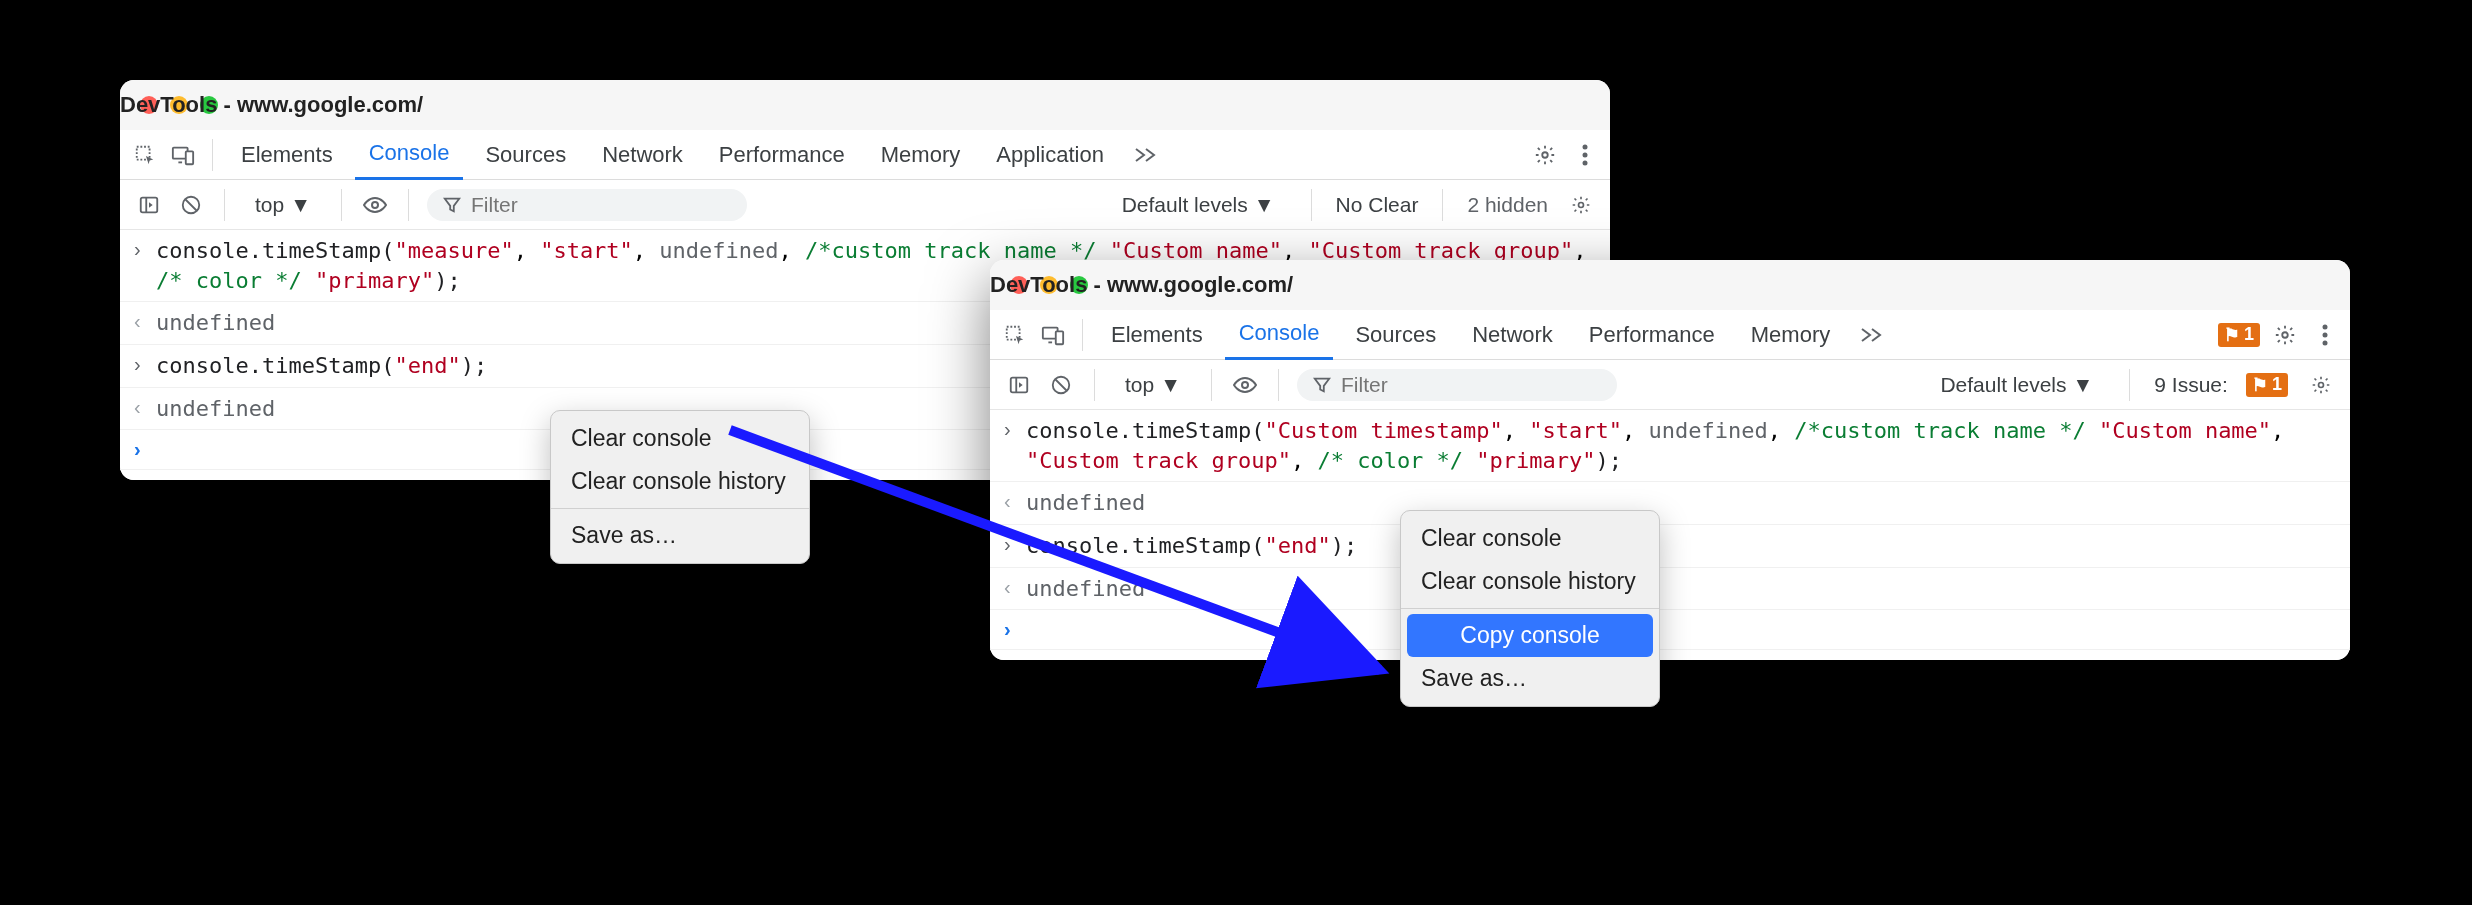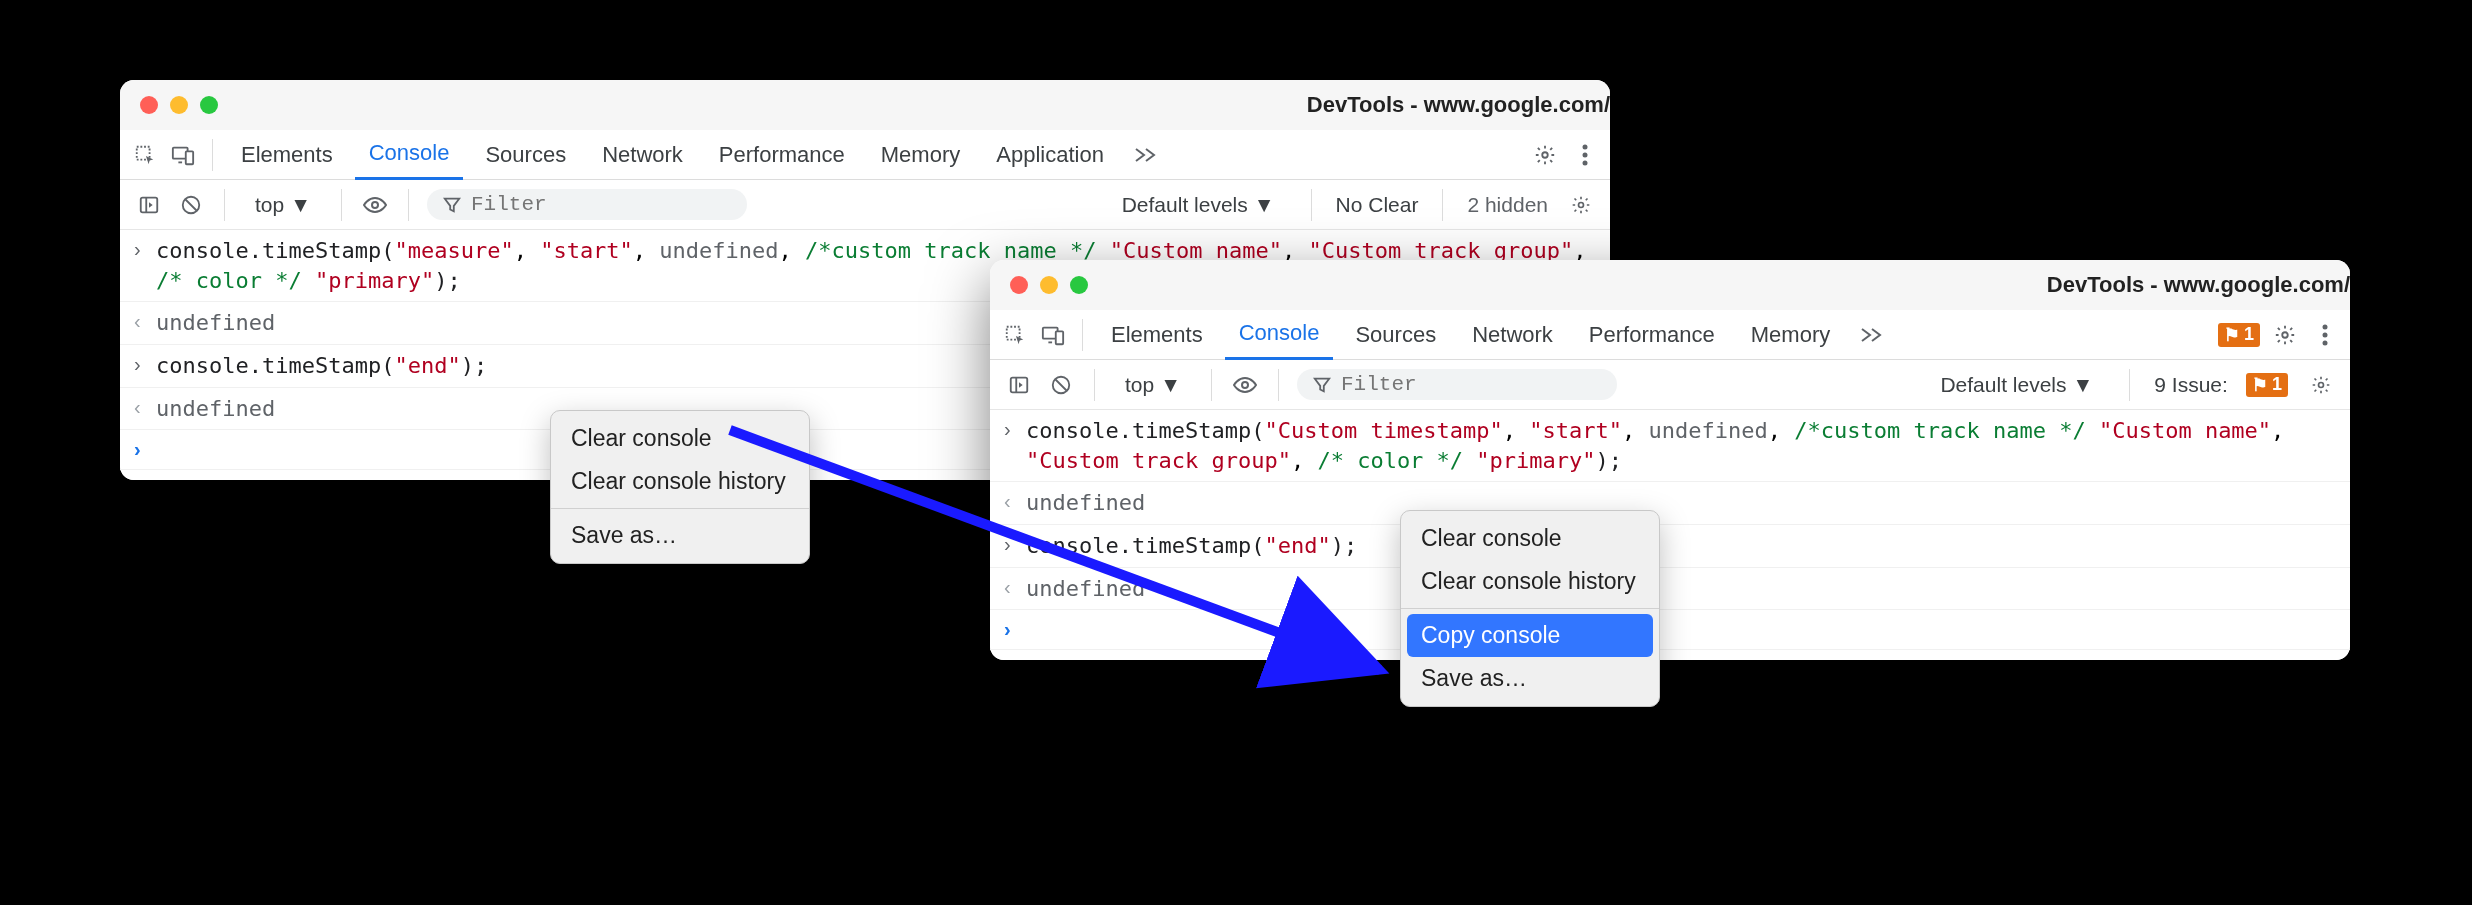--- a/index.html
+++ b/index.html
@@ -27,21 +27,21 @@
     border-top-left-radius: 14px;
     border-top-right-radius: 14px;
     background: #f6f6f6;
     position: relative;
   }
   .traffic { display: flex; gap: 12px; }
   .dot { width: 18px; height: 18px; border-radius: 50%; }
   .dot.red { background: #ff5f57; }
   .dot.yellow { background: #febc2e; }
   .dot.green { background: #28c840; }
-  .title { position: absolute; left: 0; right: 0; text-align: right; font-weight: 600; font-size: 22px; color: #222; pointer-events: none; }
+  .title { position: absolute; left: 0; right: 0; text-align: left; font-weight: 600; font-size: 22px; color: #222; pointer-events: none; }
   .tabs {
     display: flex;
     align-items: center;
     height: 50px;
     border-bottom: 1px solid #dcdcdc;
     background: #fff;
     padding: 0 10px;
     gap: 8px;
   }
   .tool-icon {
@@ -64,21 +64,21 @@
   .pill {
     display: flex; align-items: flex-end; gap: 6px; padding: 4px 12px;
     border-radius: 6px;
   }
   .filter-box {
     display: flex; align-items: center; gap: 10px; background: #f1f3f4;
     border-radius: 18px; padding: 4px 16px; flex: 0 0 auto; width: auto; min-width: 320px;
     color: #5f6368;
   }
   .filter-box input {
-    border: none; outline: none; background: transparent; font-size: 21px; width: 240px; font-family: Liberation Mono, monospace;
+    border: none; outline: none; background: transparent; font-size: 21px; width: 240px;
   }
   .sub-right { margin-left: auto; display: flex; align-items: center; gap: 18px; }
   .console-body {
     background: #fff; font-family: ui-monospace, Menlo, Monaco, Consolas, monospace;
     font-size: 22px; border-bottom-left-radius: 14px; border-bottom-right-radius: 14px;
     padding-bottom: 10px;
   }
   .crow {
     display: flex; align-items: flex-start; padding: 6px 14px 6px 14px;
     border-bottom: 1px solid #f0f0f0; line-height: 1.35;
@@ -90,21 +90,21 @@
   .tk-undef { color: #5f6368; }
   .tk-comment { color: #0a7d33; }
   .prompt-row .gutter { color: #1a73e8; font-weight: 600; }
   .ctxmenu {
     position: absolute; background: #f0f0f0; border: 1px solid #c8c8c8;
     border-radius: 10px; padding: 6px 0; box-shadow: 0 10px 30px rgba(0,0,0,0.25);
     font-size: 23px; color: #222; min-width: 260px; z-index: 50;
   }
   .ctxmenu .mi { padding: 8px 20px; white-space: nowrap; }
   .ctxmenu .msep { height: 1px; background: #d0d0d0; margin: 5px 0; }
-  .ctxmenu .mi.hl { background: #3276ff; color: #fff; border-radius: 6px; margin: 0 6px; padding: 8px 14px;}
+  .ctxmenu .mi.hl { background: #3276ff; color: #fff; border-radius: 6px; margin: 0 6px; padding: 8px 14px; text-align: center;}
   .arrow {
     position: absolute; z-index: 100; pointer-events: none;
   }
   svg { display: block; }
 </style>
 </head>
 <body>
 
 <div class="window win1">
   <div class="titlebar">

